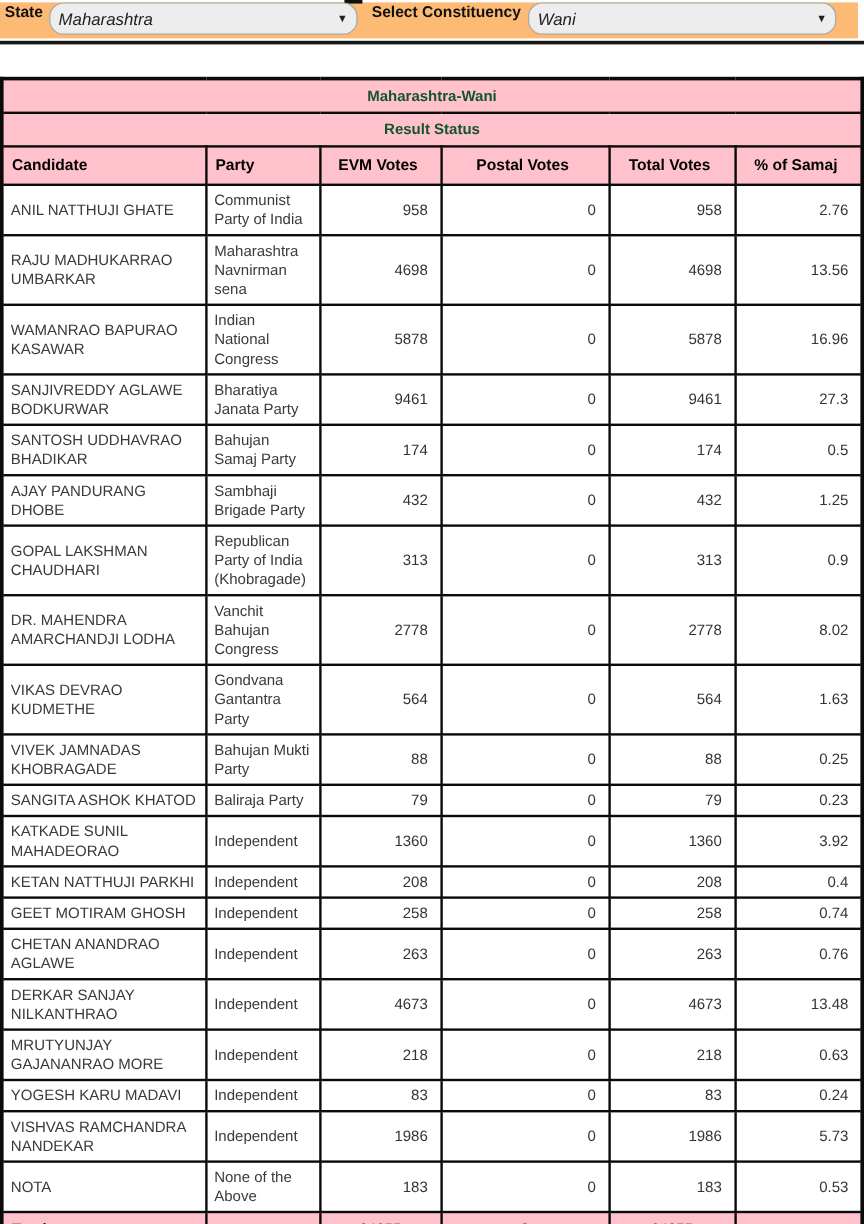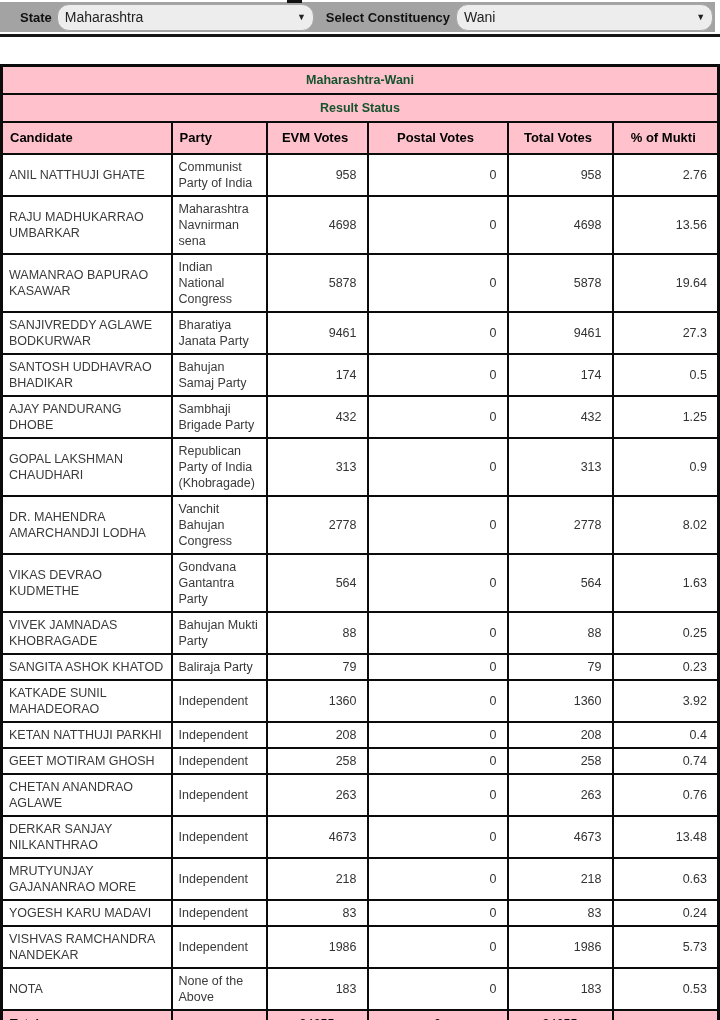--- a/index.html
+++ b/index.html
@@ -12,41 +12,42 @@
   }
 
   
   .top-notch {
     position: absolute; left: 287px; top: 0;
     width: 15px; height: 3px; background: #111;
   }
   .topbar {
     margin-top: 2px;
     width: 715px; height: 30px;
-    background: #a3a3a3;
-    display: flex; align-items: center; padding-left: 16px;
+    background: #fdba74;
+    display: flex; 
   }
   .flabel {
     font-size: 13px; font-weight: bold; color: #111;
     padding: 0 5px 0 4px; white-space: nowrap;
   }
   .flabel.second { padding-left: 12px; padding-right: 6px; }
   .selwrap { position: relative; height: 27px; }
   .selwrap.state { width: 257px; }
   .selwrap.constituency { width: 257px; }
   .selwrap select {
     -webkit-appearance: none; -moz-appearance: none; appearance: none;
     width: 100%; height: 100%;
     background: #ededed;
     border: 1px solid #a6a6a6;
     border-radius: 12px;
     font-family: "Liberation Sans", sans-serif;
     font-size: 14px; color: #222;
     padding: 0 22px 0 7px;
     outline: none;
+    font-style: italic;
   }
   .selwrap .arrow {
     position: absolute; right: 8px; top: 50%;
     transform: translateY(-50%);
     font-size: 9px; color: #222;
     pointer-events: none; line-height: 1;
   }
   .topbar-underline {
     width: 720px; height: 3px; background: #161616; margin-top: 2px;
   }
@@ -133,21 +134,21 @@
     </tr>
     <tr>
       <th class="band" colspan="6">Result Status</th>
     </tr>
     <tr class="colheads">
       <th class="l">Candidate</th>
       <th class="l">Party</th>
       <th class="r">EVM Votes</th>
       <th class="r">Postal Votes</th>
       <th class="r">Total Votes</th>
-      <th class="r">% of Mukti</th>
+      <th class="r">% of Samaj</th>
     </tr>
   </thead>
   <tbody>
 
   <tr>
     <td class="c-cand">ANIL NATTHUJI GHATE</td>
     <td class="c-party">Communist Party of India</td>
     <td class="c-num">958</td>
     <td class="c-num">0</td>
     <td class="c-num">958</td>
@@ -160,21 +161,21 @@
     <td class="c-num">0</td>
     <td class="c-num">4698</td>
     <td class="c-num">13.56</td>
   </tr>
       <tr>
     <td class="c-cand">WAMANRAO BAPURAO KASAWAR</td>
     <td class="c-party">Indian National Congress</td>
     <td class="c-num">5878</td>
     <td class="c-num">0</td>
     <td class="c-num">5878</td>
-    <td class="c-num">19.64</td>
+    <td class="c-num">16.96</td>
   </tr>
       <tr>
     <td class="c-cand">SANJIVREDDY AGLAWE BODKURWAR</td>
     <td class="c-party">Bharatiya Janata Party</td>
     <td class="c-num">9461</td>
     <td class="c-num">0</td>
     <td class="c-num">9461</td>
     <td class="c-num">27.3</td>
   </tr>
       <tr>

